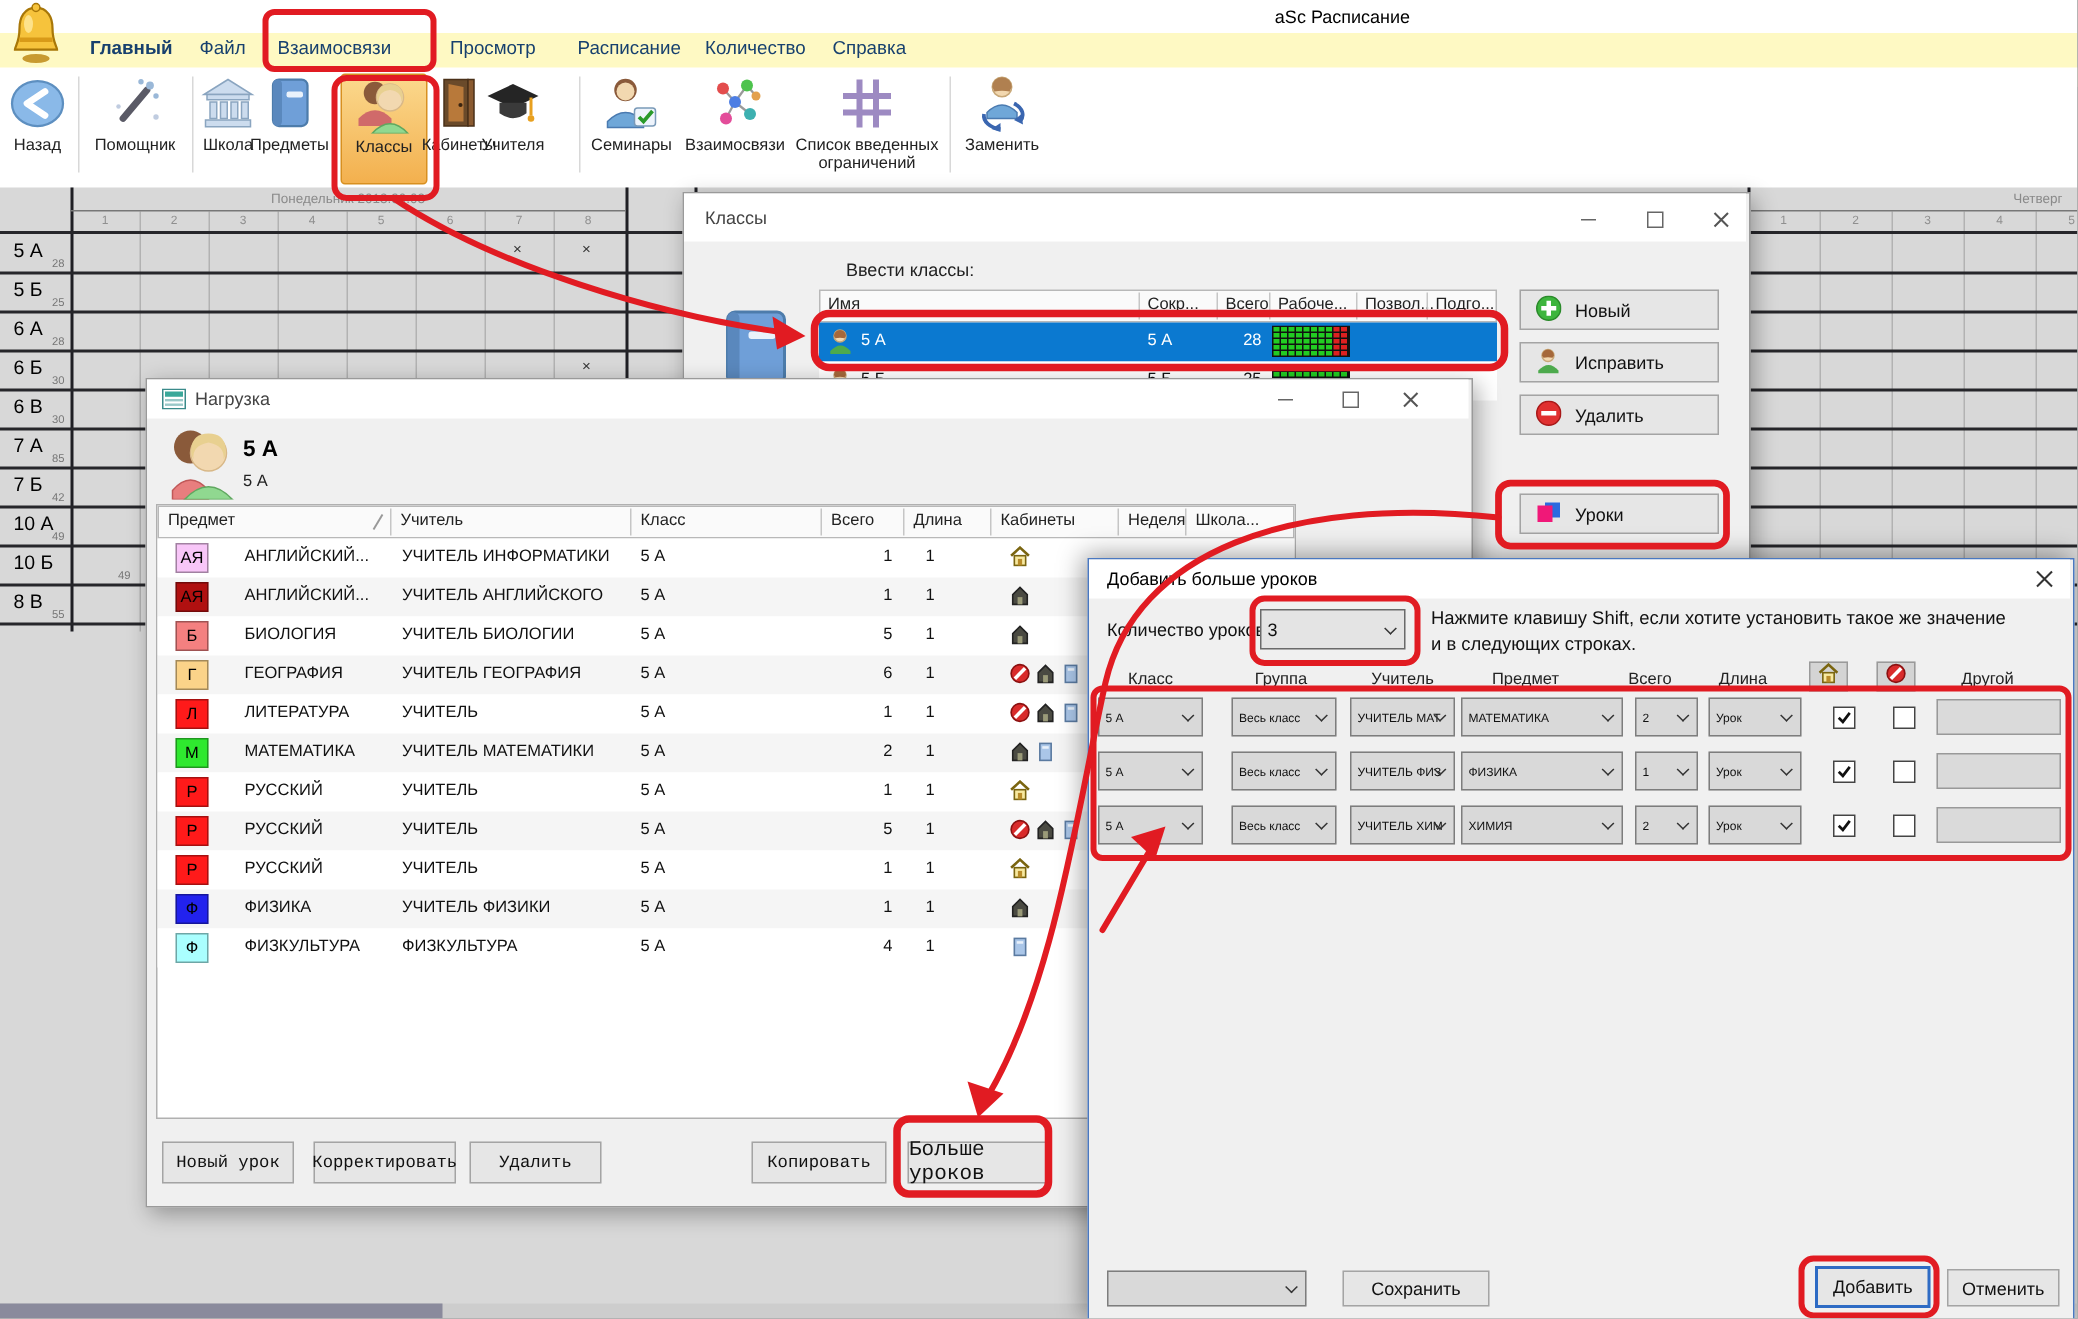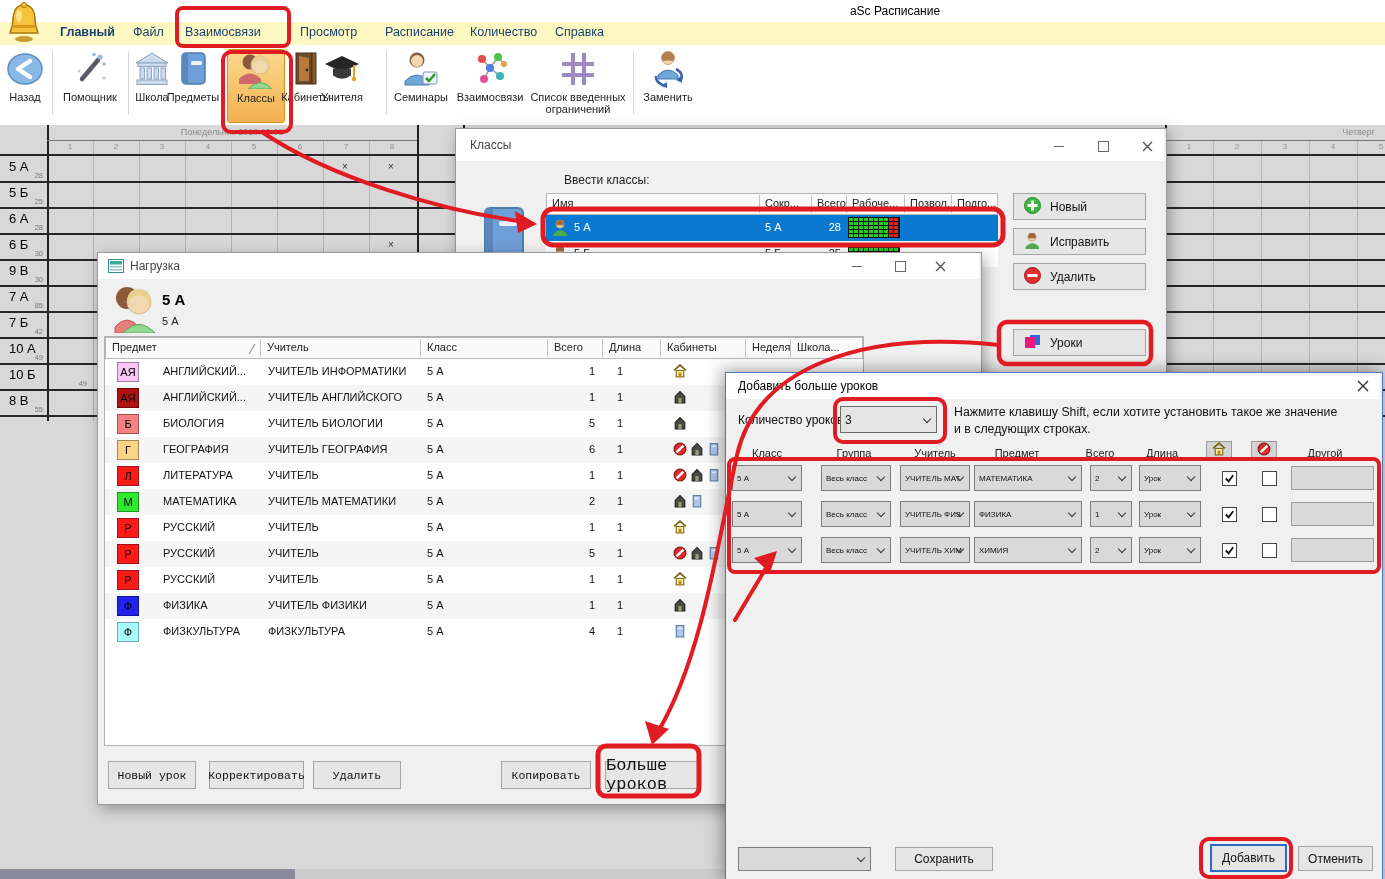--- a/index.html
+++ b/index.html
@@ -306,21 +306,21 @@
       </div>
       <div class="tt-hline" style="left: 0px; top: 108px; width: 463px;"></div>
       <div class="tt-hline" style="left: 1165px; top: 108px; width: 220px;"></div>
       <div class="tt-label" style="left: 0px; top: 108px;">
         <div class="tt-name">6 Б</div>
         <div class="tt-count">30</div>
       </div>
       <div class="tt-hline" style="left: 0px; top: 134px; width: 463px;"></div>
       <div class="tt-hline" style="left: 1165px; top: 134px; width: 220px;"></div>
       <div class="tt-label" style="left: 0px; top: 134px;">
-        <div class="tt-name">9 В</div>
+        <div class="tt-name">6 В</div>
         <div class="tt-count">30</div>
       </div>
       <div class="tt-hline" style="left: 0px; top: 160px; width: 463px;"></div>
       <div class="tt-hline" style="left: 1165px; top: 160px; width: 220px;"></div>
       <div class="tt-label" style="left: 0px; top: 160px;">
         <div class="tt-name">7 А</div>
         <div class="tt-count">85</div>
       </div>
       <div class="tt-hline" style="left: 0px; top: 186px; width: 463px;"></div>
       <div class="tt-hline" style="left: 1165px; top: 186px; width: 220px;"></div>
@@ -769,21 +769,21 @@
               <rect x="3" y="1.5" width="7" height="10.5" fill="#aac6e8" stroke="#5a7aa0"></rect>
               <rect x="4.5" y="3.2" width="4" height="1.6" fill="#e8f0fa"></rect>
             </svg></span>
         </div>
       </div>
     <div class="abs" style="left:0;top:0;width:881px;height:549px;pointer-events:none;font-family:Liberation Mono, monospace;">
         <div class="btn" style="left: 10px; top: 508px; width: 88px; height: 28px; font-size: 11.5px; pointer-events: auto;">Новый урок</div>
         <div class="btn" style="left: 111px; top: 508px; width: 95px; height: 28px; font-size: 11.5px; pointer-events: auto;">Корректировать</div>
         <div class="btn" style="left: 215px; top: 508px; width: 88px; height: 28px; font-size: 11.5px; pointer-events: auto;">Удалить</div>
         <div class="btn" style="left: 403px; top: 508px; width: 90px; height: 28px; font-size: 11.5px; pointer-events: auto;">Копировать</div>
-        <div class="btn" style="left: 507px; top: 508px; width: 93px; height: 28px; font-size: 17px; pointer-events: auto;">Больше уроков</div>
+        <div class="btn" style="left: 507px; top: 508px; width: 93px; height: 28px; font-size: 14px; pointer-events: auto;">Больше уроков</div>
       </div>
   </div>
 
   <div class="win z30" style="left:725px;top:372px;width:656px;height:507px;border-color:#4a78c0;box-shadow:-3px -2px 16px rgba(0,0,0,.38);">
     <div class="abs" style="left:0;top:0;width:654px;height:26px;background:#fff;">
       <div class="wt-text" style="left:12px;top:6px;color:#000;">Добавить больше уроков</div>
       <div class="winbtn" style="left:626px;top:4px;">
         <svg width="12" height="12">
             <path d="M1 1 L11 11 M11 1 L1 11" stroke="#333" stroke-width="1.4"></path>
           </svg>

